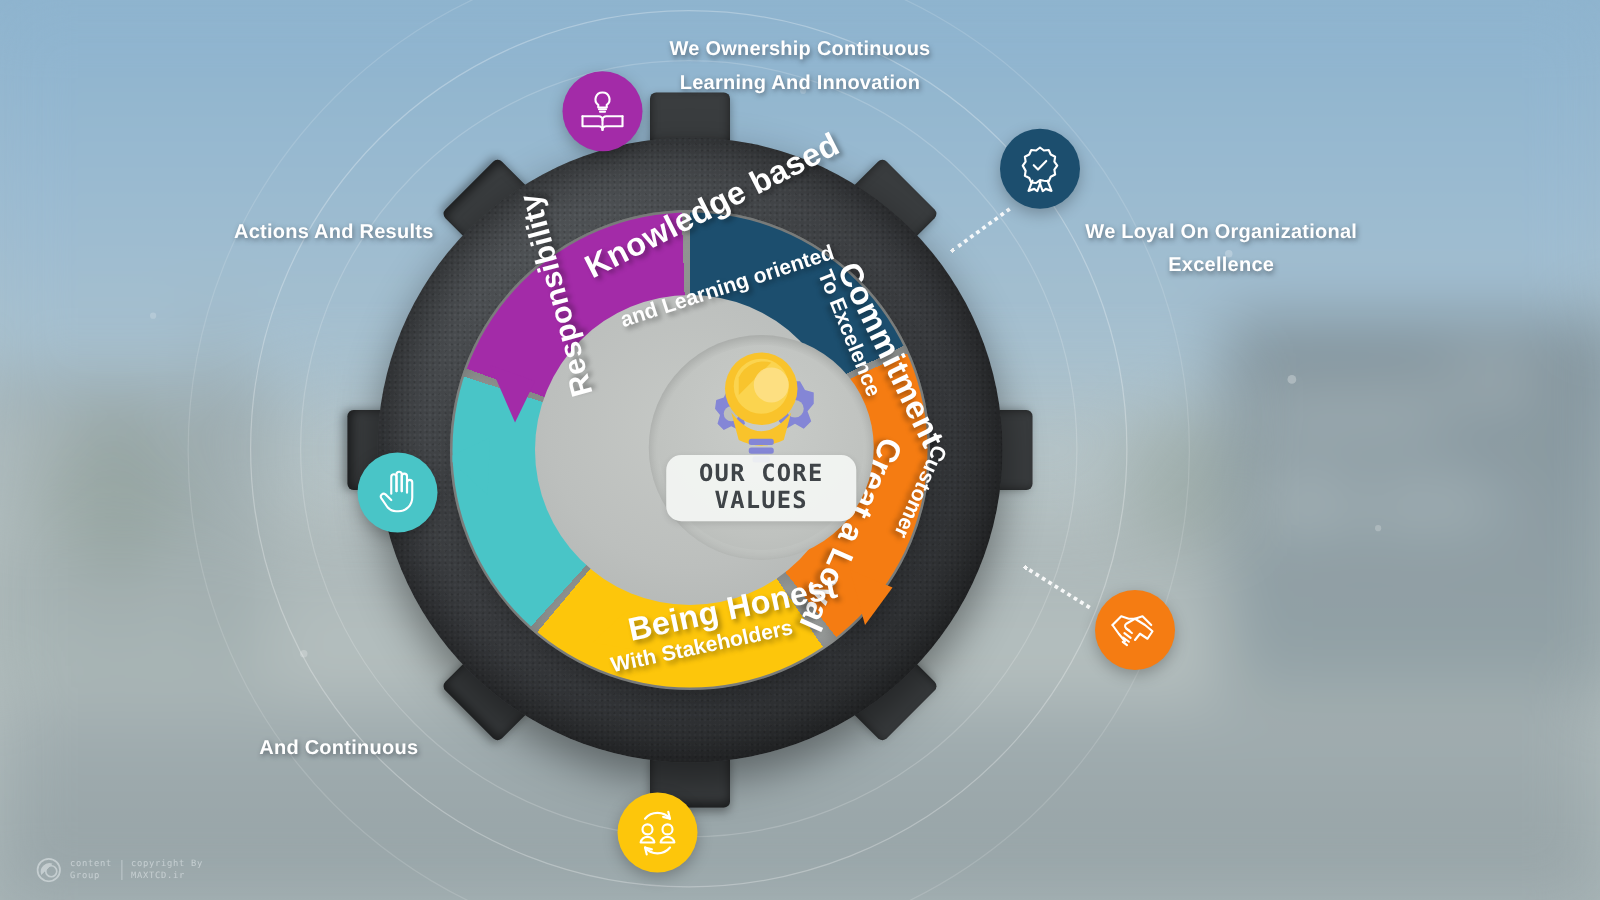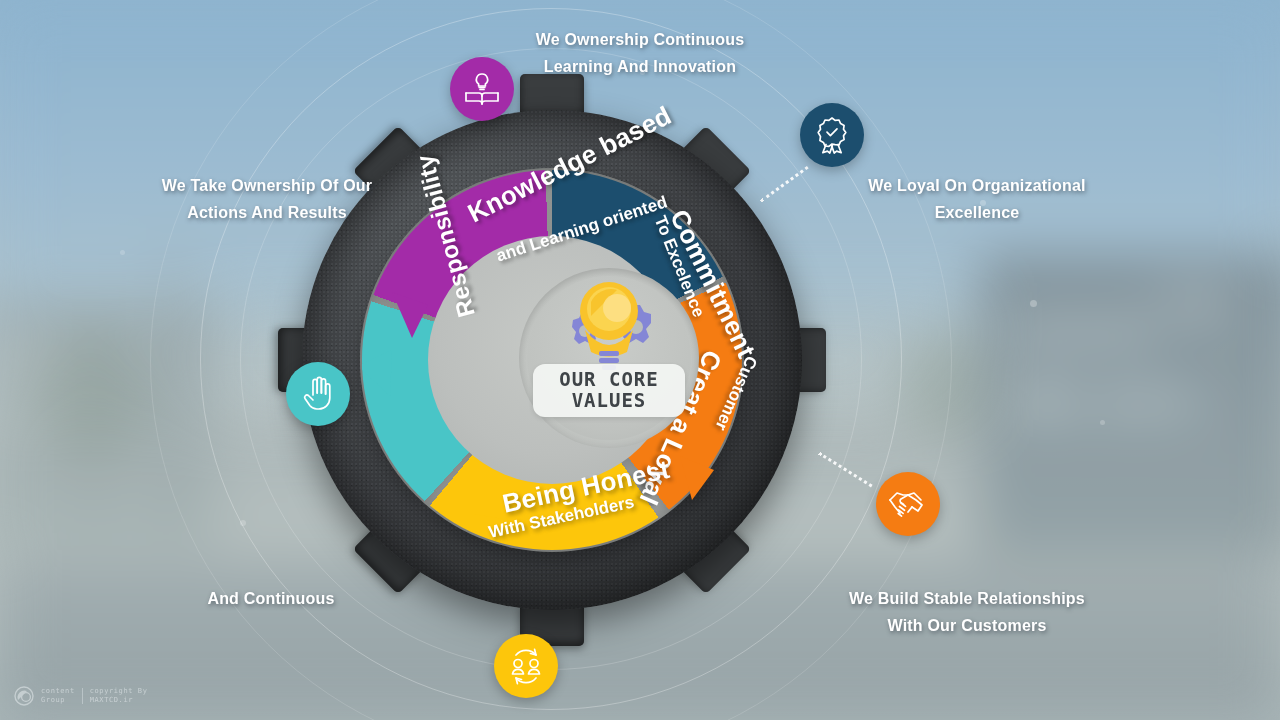--- a/index.html
+++ b/index.html
@@ -91,21 +91,21 @@
 
   
   .caption{position:absolute;color:#fff;font-weight:bold;font-size:16px;
     line-height:27px;text-align:center;letter-spacing:.2px;
     text-shadow:1px 2px 4px rgba(40,50,60,.55);}
 
   
   .conn{position:absolute;border-top:3px dotted rgba(255,255,255,.9);height:0;transform-origin:0 0;}
 
   
-  .watermark{position:absolute;left:14px;top:686px;display:flex;align-items:center;gap:7px;
+  .watermark{position:absolute;left:29px;top:686px;display:flex;align-items:center;gap:7px;
     opacity:.55;}
   .wm-text{font-family:"DejaVu Sans Mono", monospace;font-size:7px;color:#e9eef0;
     line-height:9px;letter-spacing:.6px;white-space:pre;}
   .wm-sep{width:1px;height:16px;background:#dfe6e8;opacity:.8;}
 </style>
 </head>
 <body>
 
 <div id="stage">
 
@@ -310,31 +310,26 @@
   <div class="caption" style="left:490px;top:26px;width:300px;">
     <div>We Ownership Continuous</div>
     <div>Learning And Innovation</div>
   </div>
 
   <div class="caption" style="left:838px;top:172px;width:278px;">
     <div>We Loyal On Organizational</div>
     <div>Excellence</div>
   </div>
 
-  <div class="caption" style="left:822px;top:585px;width:290px;">
-    <div>We Build Stable Relationships</div>
-    <div>With Our Customers</div>
-  </div>
 
   <div class="caption" style="left:126px;top:585px;width:290px;">
     <div>And Continuous</div>
   </div>
 
   <div class="caption" style="left:128px;top:172px;width:278px;">
-    <div>We Take Ownership Of Our</div>
     <div>Actions And Results</div>
   </div>
 
   <div class="watermark">
     <svg width="20" height="20" viewBox="0 0 20 20">
       <circle cx="10" cy="10" r="9" fill="none" stroke="#e5ebed" stroke-width="1.4"></circle>
       <path d="M4,14 a7,7 0 0,1 9,-9 l-9,9 z" fill="#e5ebed"></path>
       <circle cx="12" cy="11" r="4.4" fill="none" stroke="#e5ebed" stroke-width="1.3"></circle>
     </svg>
     <div class="wm-text"><span>content</span><br><span>Group</span></div>

